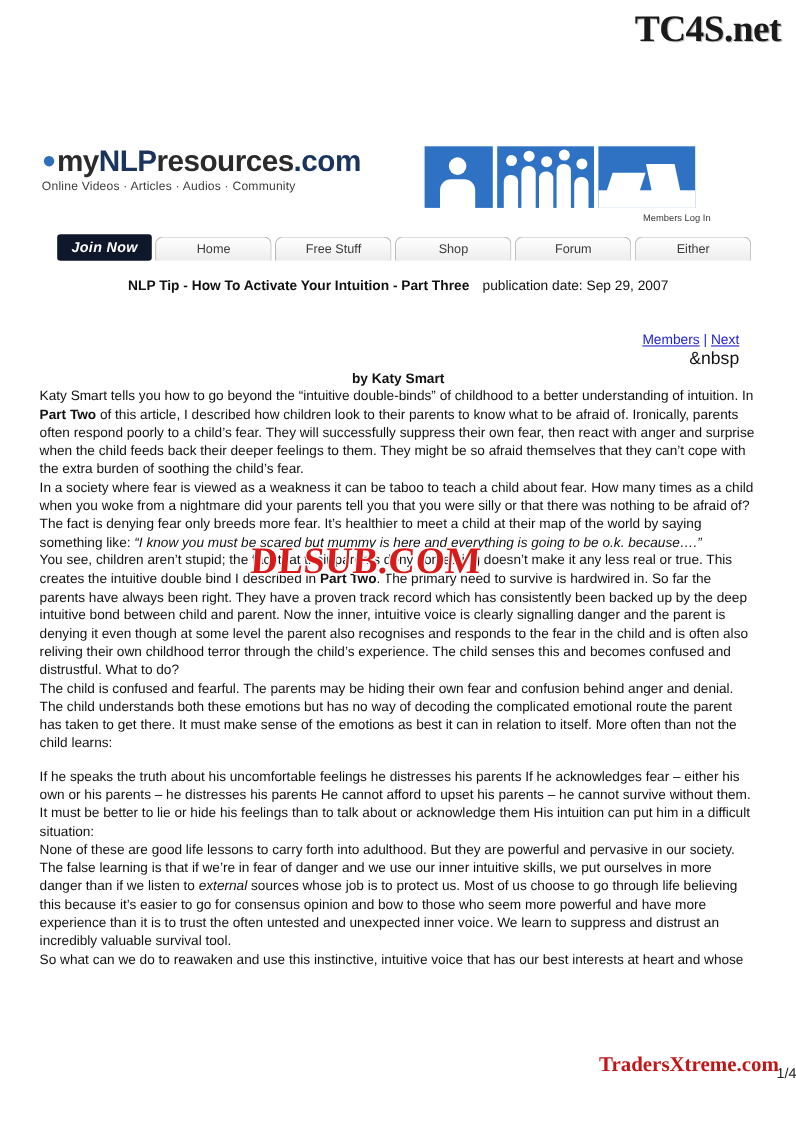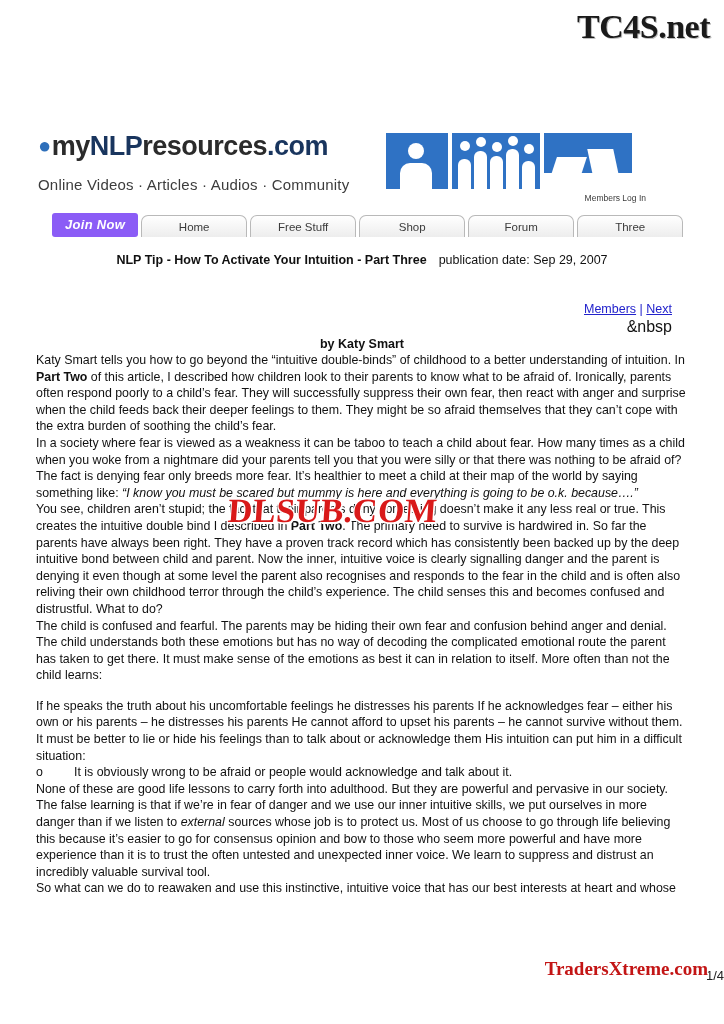--- a/index.html
+++ b/index.html
@@ -55,22 +55,22 @@
     color: #2e6fba;
     font-size: 22px;
     vertical-align: 2px;
     margin-right: 1px;
   }
   .logo-line1 .my { color: #2b2b2b; }
   .logo-line1 .nlp { color: #19355e; }
   .logo-line1 .resources { color: #2b2b2b; }
   .logo-line1 .dotcom { color: #19355e; }
   .logo-line2 {
-    margin-top: 14px;
-    font-size: 15px;
+    margin-top: 2px;
+    font-size: 11px;
     color: #3c3c3c;
     letter-spacing: 0.2px;
     white-space: nowrap;
   }
 
   .banner-images {
     position: absolute;
     left: 348px;
     top: 2px;
     display: flex;
@@ -106,21 +106,21 @@
   
   .navbar {
     position: absolute;
     left: 52px;
     top: 213px;
     display: flex;
     align-items: flex-end;
     gap: 3px;
   }
   .join-now {
-    background: #8b5cf6;
+    background: #0f172a;
     color: #ffffff;
     font-size: 13px;
     font-weight: bold;
     font-style: italic;
     padding: 4px 13px 5px 13px;
     border-radius: 3px;
     letter-spacing: 0.3px;
   }
   .tab {
     min-width: 84px;
@@ -289,21 +289,21 @@
 
   <div class="member-login">Members Log In</div>
 </div>
 
 <div class="navbar">
   <div class="join-now">Join Now</div>
   <div class="tab">Home</div>
   <div class="tab">Free Stuff</div>
   <div class="tab">Shop</div>
   <div class="tab">Forum</div>
-  <div class="tab">Three</div>
+  <div class="tab">Either</div>
 </div>
 
 <div class="title-row">
   <span class="doc-title">NLP Tip - How To Activate Your Intuition - Part Three</span><span class="pubdate">publication date: Sep 29, 2007</span>
 </div>
 
 <div class="prevnext">
   <a href="#">Members</a>
   <span class="sep">|</span>
   <a href="#">Next</a>
@@ -320,21 +320,20 @@
 
   <p><span>You see, children aren’t stupid; the fact that their parents deny something doesn’t make it any less real or true. This creates the intuitive double bind I described in </span><b>Part Two</b><span>. The primary need to survive is hardwired in. So far the parents have always been right. They have a proven track record which has consistently been backed up by the deep intuitive bond between child and parent. Now the inner, intuitive voice is clearly signalling danger and the parent is denying it even though at some level the parent also recognises and responds to the fear in the child and is often also reliving their own childhood terror through the child’s experience. The child senses this and becomes confused and distrustful. What to do?</span></p>
 
   <p>The child is confused and fearful. The parents may be hiding their own fear and confusion behind anger and denial. The child understands both these emotions but has no way of decoding the complicated emotional route the parent has taken to get there. It must make sense of the emotions as best it can in relation to itself. More often than not the child learns:</p>
 
   <div class="gap"></div>
 
   <p> If he speaks the truth about his uncomfortable feelings he distresses his parents  If he acknowledges fear – either his own or his parents – he distresses his parents  He cannot afford to upset his parents – he cannot survive without them.  It must be better to lie or hide his feelings than to talk about or acknowledge them  His intuition can put him in a difficult situation:</p>
 
 
-  <p class="bullet-row"><span class="marker">o</span><span>It is obviously wrong to be afraid or people would acknowledge and talk about it.</span></p>
 
   <p><span>None of these are good life lessons to carry forth into adulthood. But they are powerful and pervasive in our society. The false learning is that if we’re in fear of danger and we use our inner intuitive skills, we put ourselves in more danger than if we listen to </span><i>external</i><span> sources whose job is to protect us. Most of us choose to go through life believing this because it’s easier to go for consensus opinion and bow to those who seem more powerful and have more experience than it is to trust the often untested and unexpected inner voice. We learn to suppress and distrust an incredibly valuable survival tool.</span></p>
 
   <p>So what can we do to reawaken and use this instinctive, intuitive voice that has our best interests at heart and whose</p>
 </div>
 
 <div class="dlsub">DLSUB.COM</div>
 
 <div class="page-num">1/4</div>
 <div class="traders">TradersXtreme.com</div>

